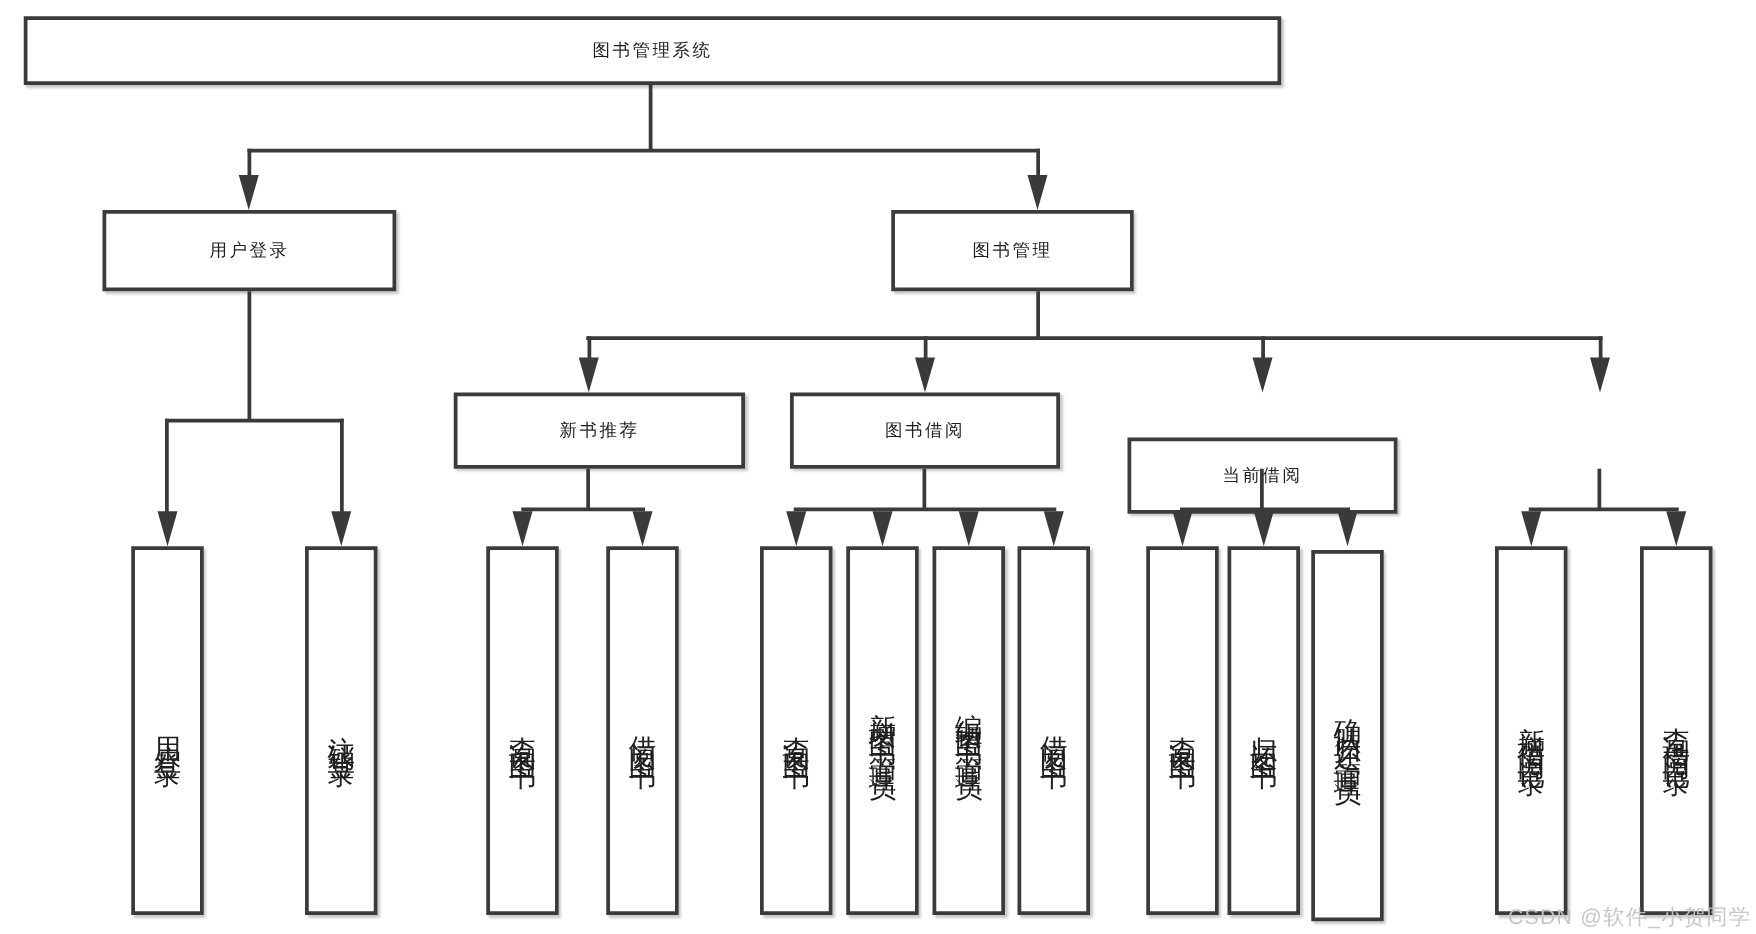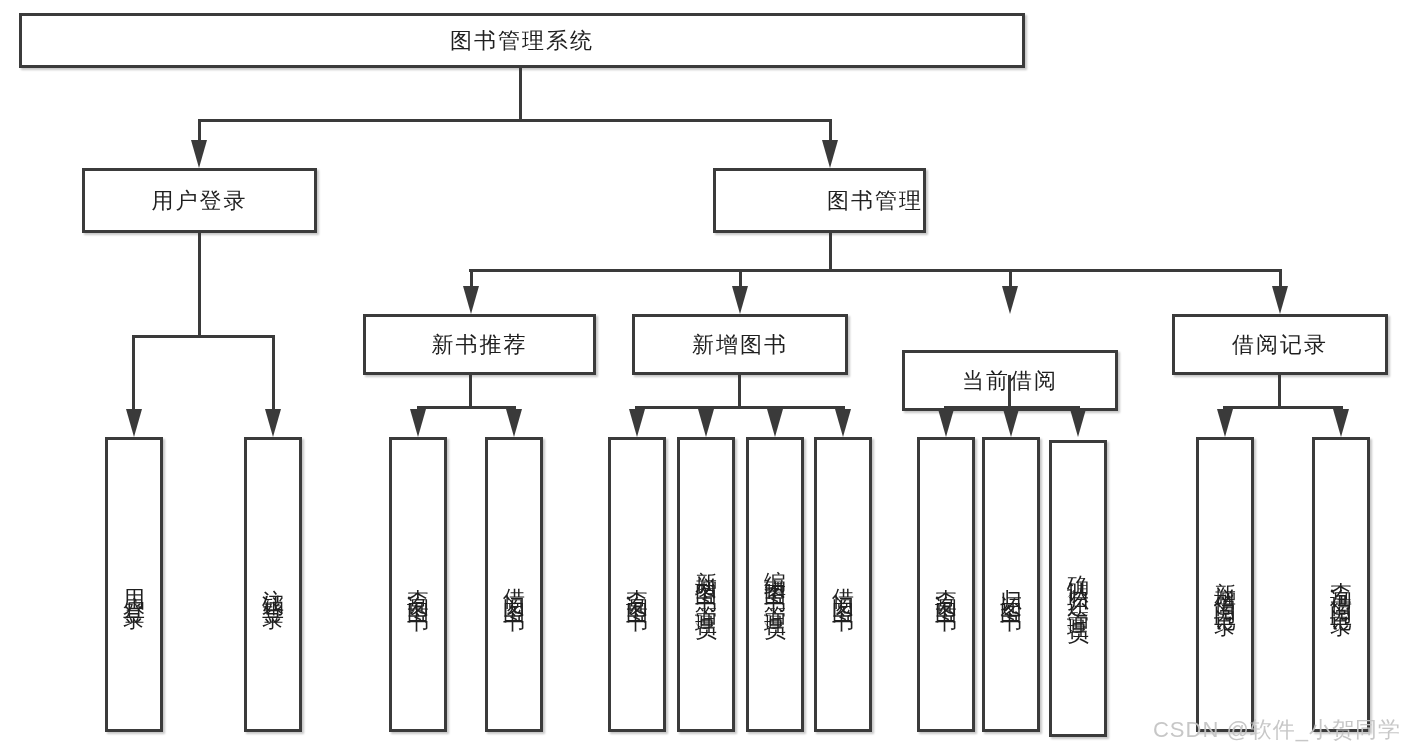--- a/index.html
+++ b/index.html
@@ -18,21 +18,21 @@
     box-sizing: border-box;
     background: #ffffff;
     border: 3px solid #3b3b3b;
     box-shadow: 2px 2px 2px rgba(0,0,0,0.22);
     display: flex;
     align-items: center;
     justify-content: center;
     color: #1f1f1f;
   }
   .hnode span {
-    font-size: 22px;
+    font-size: 14px;
     letter-spacing: 2px;
     white-space: nowrap;
     font-family: Liberation Mono, monospace;
   }
   .vnode span {
     writing-mode: vertical-rl;
     text-orientation: mixed;
     font-size: 22px;
     letter-spacing: 7px;
     line-height: 1;
@@ -46,21 +46,21 @@
     width: 0; height: 0;
     border-left: 8px solid transparent;
     border-right: 8px solid transparent;
     border-top: 28px solid #3a3a3a;
   }
   
   .watermark {
     position: absolute;
     right: 4px;
     bottom: 2px;
-    font-size: 22px;
+    font-size: 17px;
     letter-spacing: 1px;
     color: rgba(196,196,196,0.95);
     z-index: 9;
     white-space: nowrap;
     text-align: right;
   }
 </style>
 </head>
 <body>
 
@@ -73,21 +73,21 @@
   <div class="vline" style="left:519px; top:68px; height:53px;"></div>
   <div class="hline" style="left:198px; top:119px; width:634px;"></div>
   <div class="vline" style="left:198px; top:119px; height:23px;"></div>
   <div class="arrow" style="left:191px; top:140px;"></div>
   <div class="vline" style="left:829px; top:119px; height:23px;"></div>
   <div class="arrow" style="left:822px; top:140px;"></div>
 
   <div class="node hnode" style="left:82px; top:168px; width:235px; height:65px;">
     <span>用户登录</span>
   </div>
-  <div class="node hnode" style="left:713px; top:168px; width:213px; height:65px;justify-content:flex-end;">
+  <div class="node hnode" style="left:713px; top:168px; width:194px; height:65px;">
     <span>图书管理</span>
   </div>
 
   <div class="vline" style="left:198px; top:233px; height:104px;"></div>
   <div class="hline" style="left:132px; top:335px; width:143px;"></div>
   <div class="vline" style="left:132px; top:335px; height:76px;"></div>
   <div class="arrow" style="left:126px; top:409px;"></div>
   <div class="vline" style="left:272px; top:335px; height:76px;"></div>
   <div class="arrow" style="left:265px; top:409px;"></div>
 
@@ -99,27 +99,24 @@
   <div class="arrow" style="left:732px; top:286px;"></div>
   <div class="vline" style="left:1009px; top:269px; height:19px;"></div>
   <div class="arrow" style="left:1002px; top:286px;"></div>
   <div class="vline" style="left:1279px; top:269px; height:19px;"></div>
   <div class="arrow" style="left:1272px; top:286px;"></div>
 
   <div class="node hnode" style="left:363px; top:314px; width:233px; height:61px;">
     <span>新书推荐</span>
   </div>
   <div class="node hnode" style="left:632px; top:314px; width:216px; height:61px;">
-    <span>新增图书</span>
+    <span>图书借阅</span>
   </div>
   <div class="node hnode" style="left:902px; top:314px; width:216px; height:61px;margin-top:36px;">
     <span>当前借阅</span>
-  </div>
-  <div class="node hnode" style="left:1172px; top:314px; width:216px; height:61px;">
-    <span>借阅记录</span>
   </div>
 
   <div class="vline" style="left:469px; top:375px; height:33px;"></div>
   <div class="hline" style="left:417px; top:406px; width:99px;"></div>
   <div class="arrow" style="left:410px; top:409px;"></div>
   <div class="arrow" style="left:506px; top:409px;"></div>
 
   <div class="vline" style="left:738px; top:375px; height:33px;"></div>
   <div class="hline" style="left:635px; top:406px; width:210px;"></div>
   <div class="arrow" style="left:629px; top:409px;"></div>

